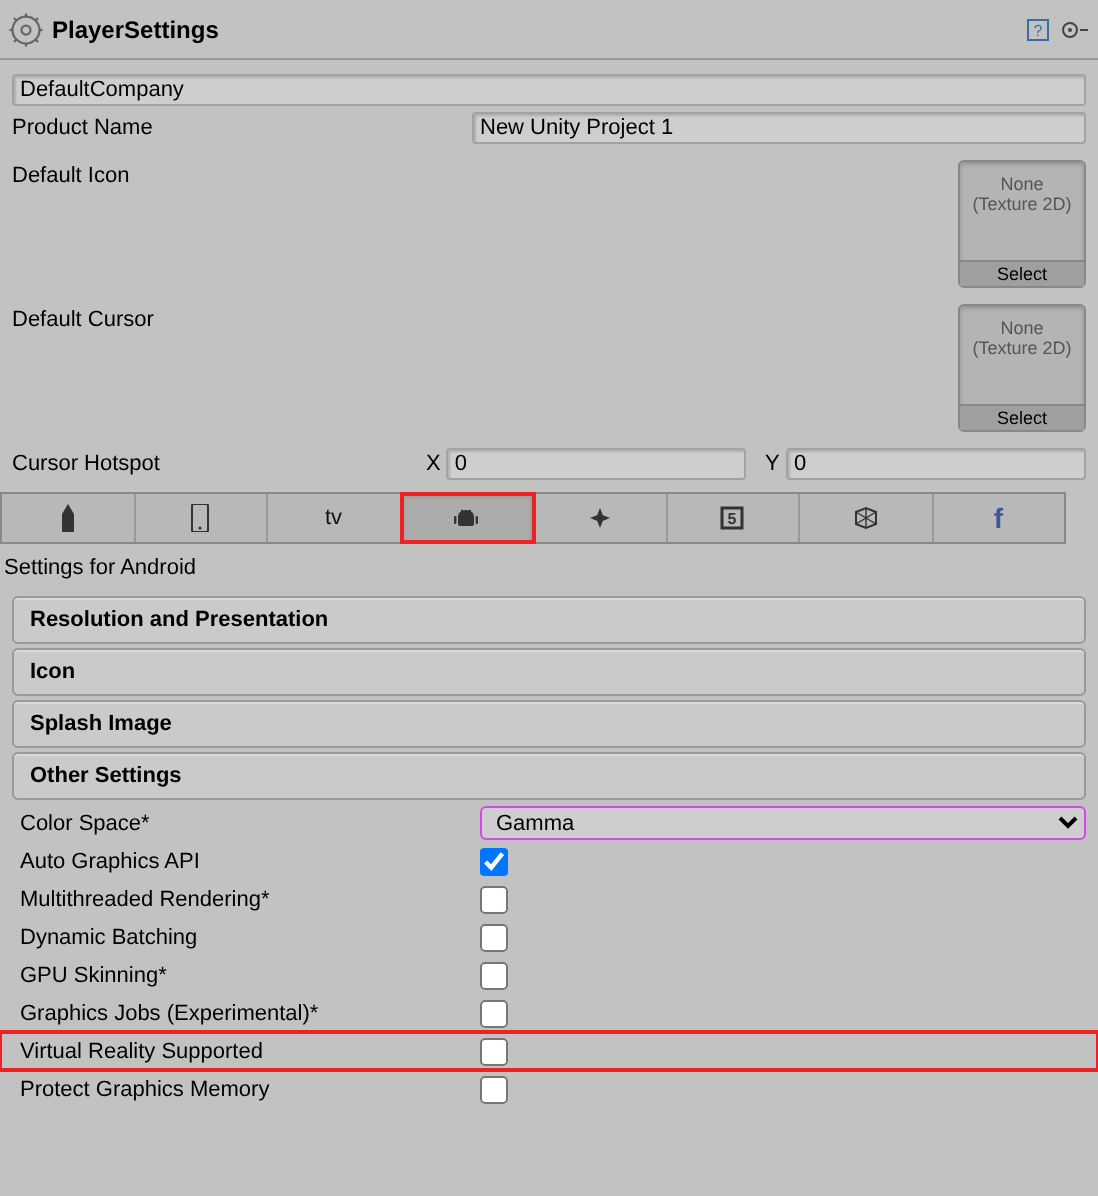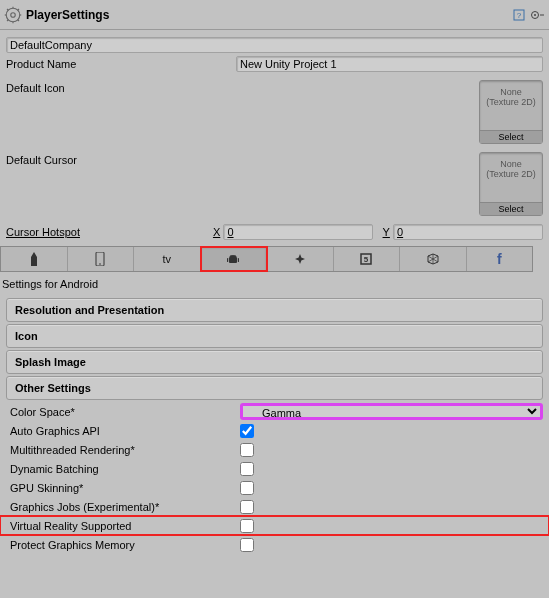--- a/index.html
+++ b/index.html
@@ -11,35 +11,35 @@
   .titlebar .action { width: 16px; height: 16px; margin-left: 2px; display:inline-flex; align-items:center; justify-content:center; cursor:pointer; }
   .body { padding: 4px 6px 0 6px; background: #c2c2c2; }
   .row { display: flex; align-items: center; margin: 3px 0; }
   .row .lbl { width: 230px; color:#000; }
   .row input[type=text] { flex: 1; background: #cecece; border: 1px solid #a2a2a2; height: 16px; padding: 0 3px; font-size:11px; border-radius:2px; box-shadow: inset 1px 1px 1px rgba(0,0,0,0.15);}
   .texture-slot { width:64px; height:64px; background:#b4b4b4; border:1px solid #888; position:relative; text-align:center; font-size:9px; color:#555; padding-top:6px; border-radius:3px; box-shadow: inset 0 1px 2px rgba(0,0,0,0.2);}
   .texture-slot .sel { position:absolute; bottom:0; right:0; left:0; height:13px; background:#9f9f9f; border-top:1px solid #888; font-size:9px; color:#000; line-height:13px; cursor:pointer; }
   .icon-row { display:flex; align-items:flex-start; margin:8px 0; }
   .icon-row .lbl { width: 230px; padding-top:2px;}
   .icon-row .spacer { flex:1; }
-  .hotspot { display:flex; align-items:center; margin:6px 0;text-decoration:underline;}
+  .hotspot { display:flex; align-items:center; margin:6px 0;}
   .hotspot .lbl { width:210px; }
   .hotspot .ax { width:14px; text-align:center;}
   .hotspot input { flex:1; background:#cecece; border:1px solid #a2a2a2; height:16px; padding:0 3px; font-size:11px; margin-right:6px; border-radius:2px; box-shadow: inset 1px 1px 1px rgba(0,0,0,0.15);}
   .tabs { display:flex; border:1px solid #888; background:#b8b8b8; margin: 2px 16px 0 0; align-items: flex-end;}
   .tab { flex:1; height:24px; display:flex; align-items:center; justify-content:center; border-right:1px solid #999; cursor:pointer;}
   .tab:last-child{border-right:none;}
   .tab.active { background:#acacac; box-shadow: inset 0 1px 2px rgba(0,0,0,0.2);}
   .tab.highlight { outline:2px solid #e22; outline-offset:-1px; z-index:2;}
   .subtitle { padding:6px 2px; font-size:11px; color:#000;}
   .accordion { background:#cacaca; border:1px solid #999; margin:2px 6px; padding:5px 8px; font-weight:bold; font-size:11px; border-radius:3px; cursor:pointer; box-shadow: 0 1px 0 rgba(255,255,255,0.3) inset;}
   .section-h { font-weight:bold; padding: 8px 10px 4px 10px; font-size:11px;}
   .prop-row { display:flex; align-items:center; padding:2px 0 2px 10px; height:19px;}
   .prop-row .plbl { width:230px; font-size:11px;}
-  .prop-row select { flex:1; background:#cecece; border:3px solid #d946ef; height:17px; font-size:11px; border-radius:3px; margin-right:6px; padding-left:15px;}
+  .prop-row select { flex:1; background:#cecece; border:1px solid #d946ef; height:17px; font-size:11px; border-radius:3px; margin-right:6px; padding-left:3px;}
   .prop-row input[type=checkbox] { width:14px; height:14px; margin-left:0;}
   .prop-row.highlight { outline:2px solid #e22; outline-offset:-1px;}
   .settings-body { background:#c2c2c2; padding-bottom:6px;}
 </style>
 </head>
 <body>
 
 <div class="titlebar">
   <svg class="gear-svg" viewBox="0 0 24 24">
       <circle cx="12" cy="12" r="9" fill="none" stroke="#666" stroke-width="1.5"></circle>

